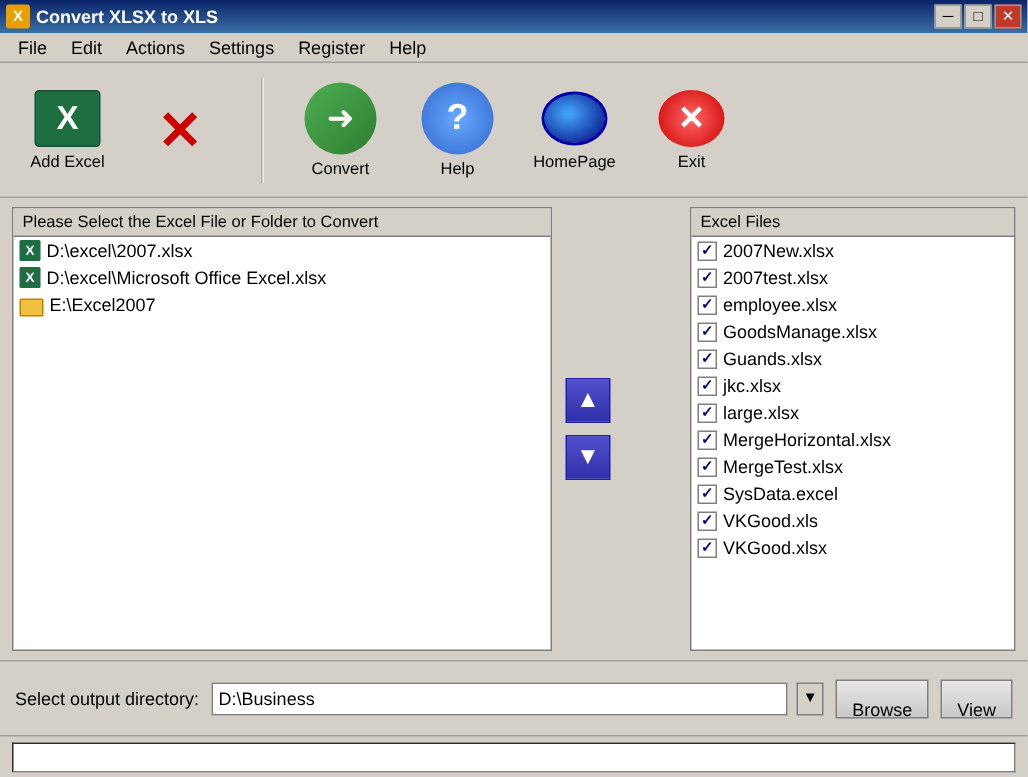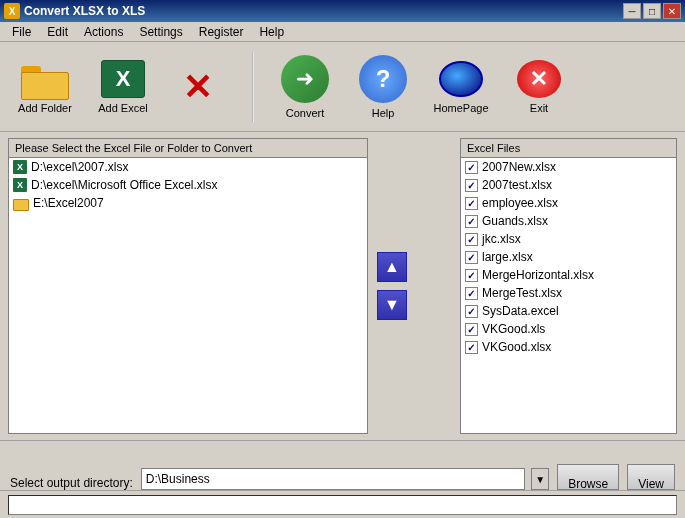--- a/index.html
+++ b/index.html
@@ -342,21 +342,21 @@
       font-size: 10px;
       font-weight: bold;
     }
 
     
     .bottom-bar {
       height: 50px;
       background: #d4d0c8;
       border-top: 1px solid #a0a0a0;
       display: flex;
-      align-items: flex-end;
+      align-items: center;
       padding: 0 10px;
       gap: 8px;
     }
     .output-label { font-size: 12px; white-space: nowrap; }
     .output-input {
       flex: 1;
       height: 22px;
       border: 1px solid #808080;
       background: white;
       padding: 2px 4px;
@@ -421,24 +421,20 @@
 <div class="menu-item">File</div>
     <div class="menu-item">Edit</div>
     <div class="menu-item">Actions</div>
     <div class="menu-item">Settings</div>
     <div class="menu-item">Register</div>
     <div class="menu-item">Help</div>
   </div>
 
 <div class="toolbar">
 
-  <div class="toolbar-btn">
-    <div class="icon-folder"></div>
-    <span class="toolbar-btn-label">Add Folder</span>
-  </div>
 
   <div class="toolbar-btn">
     <div class="icon-excel"></div>
     <span class="toolbar-btn-label">Add Excel</span>
   </div>
 
   <div class="toolbar-btn">
     <div class="icon-remove">
       <span class="icon-x">✕</span>
     </div>
@@ -501,20 +497,24 @@
           <div class="checkbox-small checked"></div>
           <span>2007New.xlsx</span>
         </div>
         <div class="excel-item">
           <div class="checkbox-small checked"></div>
           <span>2007test.xlsx</span>
         </div>
         <div class="excel-item">
           <div class="checkbox-small checked"></div>
           <span>employee.xlsx</span>
+        </div>
+        <div class="excel-item">
+          <div class="checkbox-small checked"></div>
+          <span>GoodsManage.xlsx</span>
         </div>
         <div class="excel-item">
           <div class="checkbox-small checked"></div>
           <span>Guands.xlsx</span>
         </div>
         <div class="excel-item">
           <div class="checkbox-small checked"></div>
           <span>jkc.xlsx</span>
         </div>
         <div class="excel-item">

